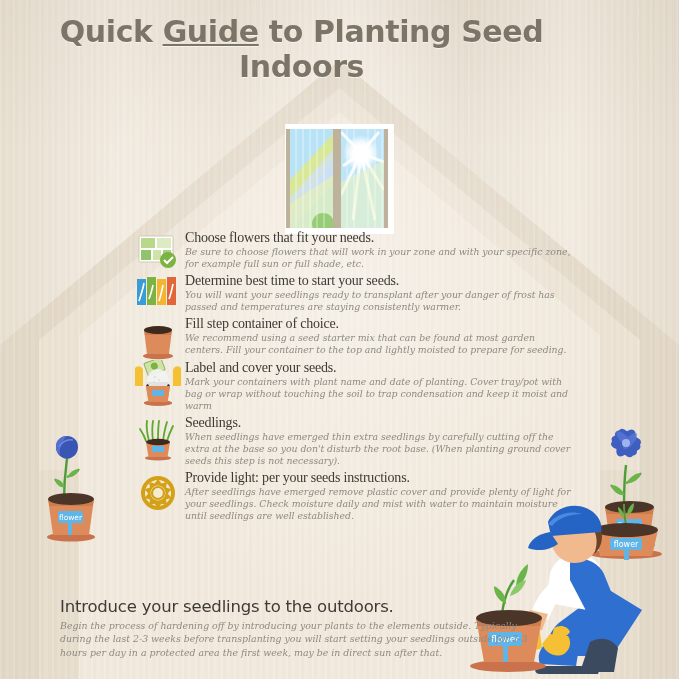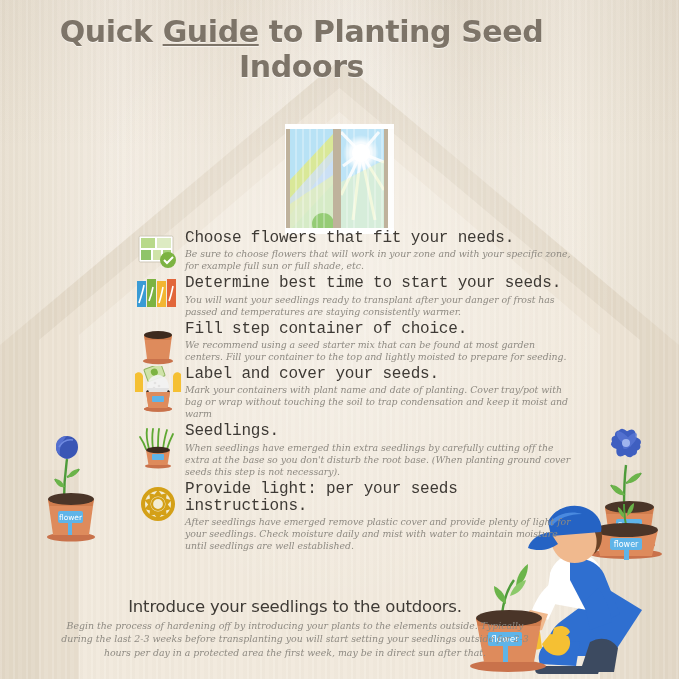--- a/index.html
+++ b/index.html
@@ -36,32 +36,32 @@
   .title .u{text-decoration:underline;text-decoration-thickness:2px;text-underline-offset:2px;}
 
   
   .window{position:absolute;left:283px;top:120px;width:113px;height:116px;z-index:3;}
 
   
   .steps{position:absolute;left:135px;top:230px;width:440px;z-index:5;}
   .step{position:relative;padding-left:50px;margin-bottom:1px;}
   .step-ic{position:absolute;left:0;top:0;width:46px;height:46px;}
   .step h3{
-    margin:0;font-family:Liberation Mono, monospace;
-    font-size:16px;font-weight:normal;color:#3e3a35;line-height:1.08;
+    margin:0;font-family:Liberation Serif, serif;
+    font-size:14px;font-weight:normal;color:#3e3a35;line-height:1.08;
     letter-spacing:-0.2px;
   }
   .step p{
     margin:1px 0 3px 0;font-family:"DejaVu Serif", serif;
     font-style:italic;font-size:9.4px;line-height:1.28;color:#8e8madd;
     color:#8e8a82;letter-spacing:-0.05px;
   }
 
   
-  .footer{position:absolute;left:60px;top:597px;width:470px;text-align:center;z-index:5;}
+  .footer{position:absolute;left:60px;top:597px;width:470px;z-index:5;}
   .footer h3{
     margin:0;font-family:"DejaVu Sans", sans-serif;
     font-size:16.5px;font-weight:normal;color:#3e3a35;letter-spacing:-0.2px;
   }
   .footer p{
     margin:3px 0 0 0;font-family:"DejaVu Serif", serif;font-style:italic;
     font-size:9.4px;line-height:1.42;color:#8e8a82;
   }
 
   

